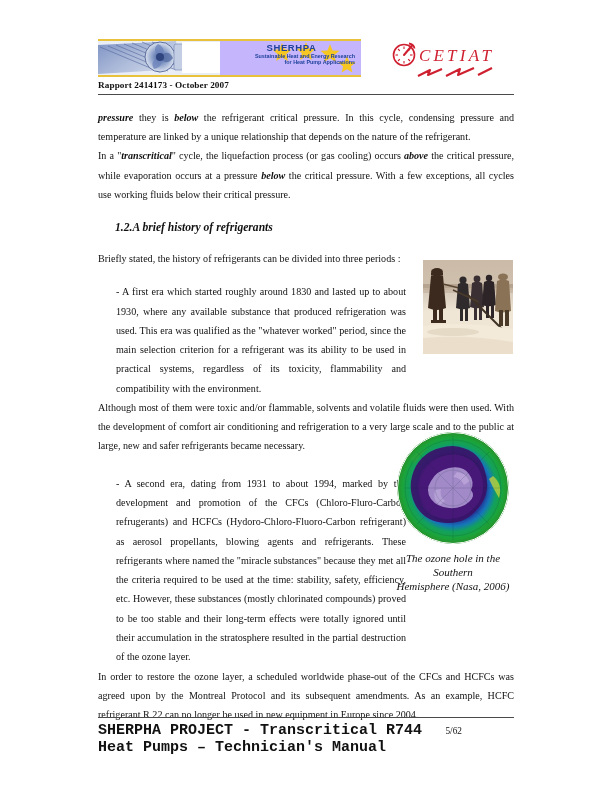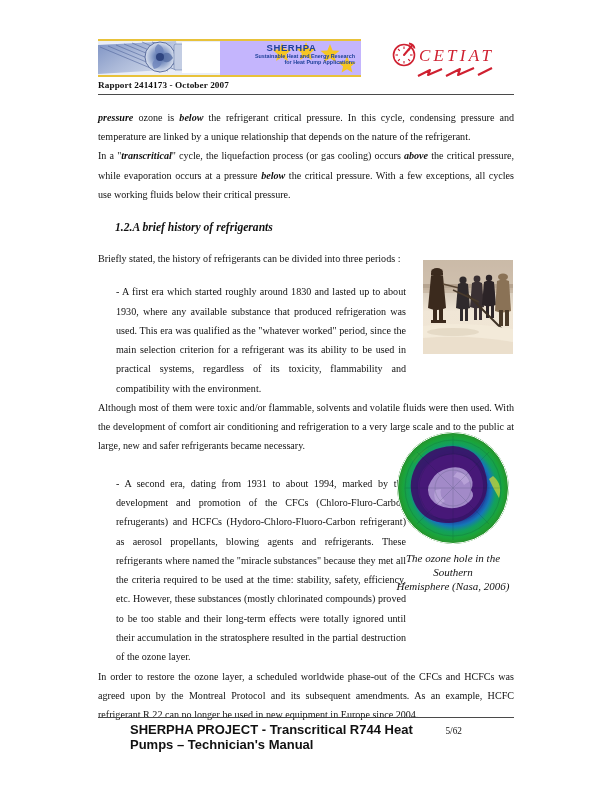--- a/index.html
+++ b/index.html
@@ -202,25 +202,24 @@
   
   .footer {
     position: absolute;
     left: 98px; top: 722px;
     width: 416px;
     display: flex;
     justify-content: space-between;
     align-items: baseline;
   }
   .footer-text {
-    font-family: Liberation Sans, sans-serif;
+    font-family: Liberation Mono, monospace;
     font-weight: bold;
-    font-size: 13px;
+    font-size: 15px;
     color: #111;
-    margin-left: 32px;
   }
   .footer-page {
     font-family: "Liberation Serif", serif;
     font-weight: normal;
     font-size: 9.3px;
     color: #111;
     padding-right: 52px;
   }
   .bi { font-weight: bold; font-style: italic; }
 </style>
@@ -314,21 +313,21 @@
       </div>
     </div>
   </div>
 
   <div class="report-line">Rapport 2414173 - October 2007</div>
   <div class="rule-top"></div>
 
   <div class="content">
 
     <p class="para-intro">
-      <span class="bi">pressure</span><span> ozone is </span><span class="bi">below</span><span> the refrigerant critical pressure. In this cycle, condensing pressure and temperature are linked by a unique relationship that depends on the nature of the refrigerant.</span>
+      <span class="bi">pressure</span><span> they is </span><span class="bi">below</span><span> the refrigerant critical pressure. In this cycle, condensing pressure and temperature are linked by a unique relationship that depends on the nature of the refrigerant.</span>
     </p>
 
     <p class="para-gap">
       <span>In a "</span><span class="bi">transcritical</span><span>" cycle, the liquefaction process (or gas cooling) occurs </span><span class="bi">above</span><span> the critical pressure, while evaporation occurs at a pressure </span><span class="bi">below</span><span> the critical pressure. With a few exceptions, all cycles use working fluids below their critical pressure.</span>
     </p>
 
     <h2 class="section-title">1.2.A brief history of refrigerants</h2>
 
     <p class="full-block">Briefly stated, the history of refrigerants can be divided into three periods :</p>
 

